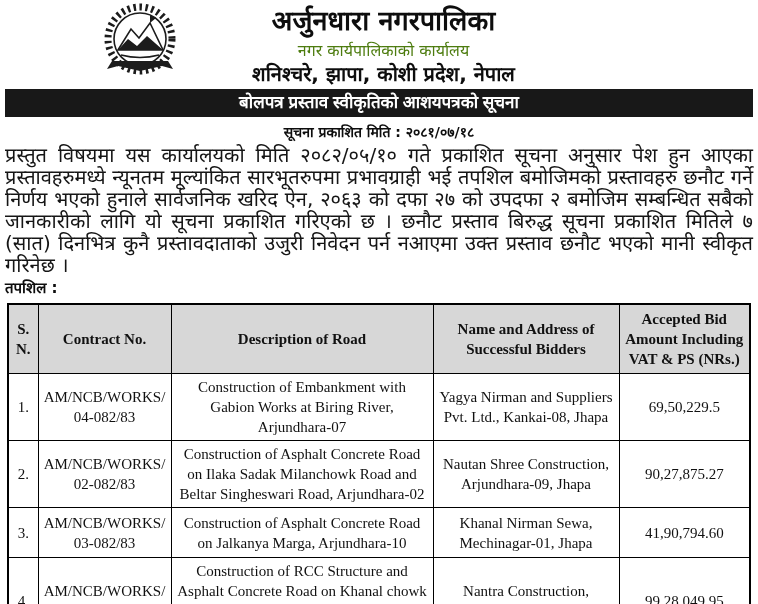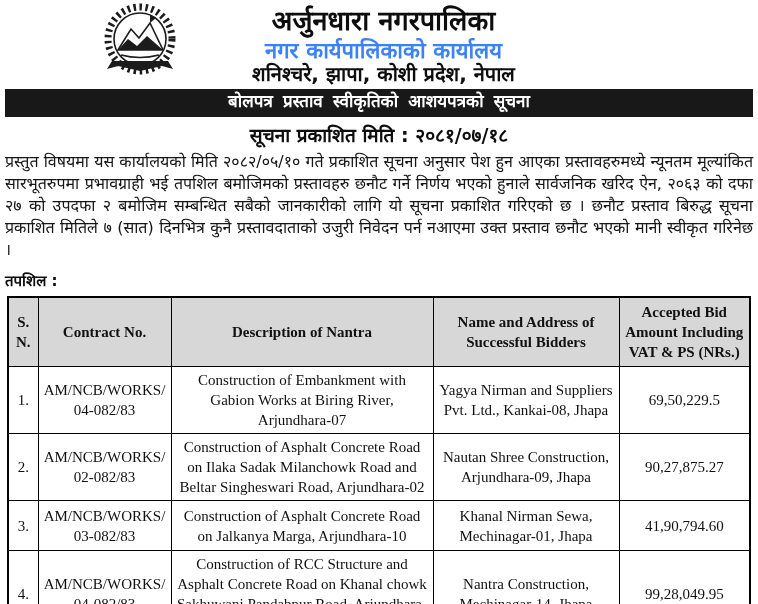--- a/index.html
+++ b/index.html
@@ -13,47 +13,47 @@
   }
   
   .header{position:relative;padding-top:5px;text-align:center;padding-left:9px;}
   .emblem{position:absolute;left:95px;top:3px;width:90px;height:78px;}
   .hdr-line1{
     font-family:"DejaVu Sans","Liberation Sans",sans-serif;
     font-weight:bold;font-size:27px;line-height:32px;color:#0d0d0d;
   }
   .hdr-line2{
     font-family:"DejaVu Sans","Liberation Sans",sans-serif;
-    font-weight:bold;font-size:22px;line-height:27px;color:#3b82f6;
+    font-weight:normal;font-size:16px;line-height:27px;color:#4d7c0f;
   }
   .hdr-line3{
     font-family:"DejaVu Sans","Liberation Sans",sans-serif;
     font-weight:bold;font-size:20px;line-height:20px;color:#0d0d0d;
   }
   
   .banner{
     margin:5px 5px 0 5px;height:28px;
     background:#181818;color:#ffffff;
-    font-family:Liberation Mono, monospace;
+    font-family:Liberation Sans, sans-serif;
     font-weight:bold;font-size:17px;line-height:28px;text-align:center;
   }
   
   .pubdate{
     margin-top:5px;text-align:center;
     font-family:"DejaVu Sans","Liberation Sans",sans-serif;
-    font-weight:bold;font-size:19px;color:#0d0d0d;
+    font-weight:bold;font-size:14px;color:#0d0d0d;
   }
   
   .para{
     margin:3px 5px 0 5px;
     font-family:"DejaVu Sans","Liberation Sans",sans-serif;
-    font-size:16px;line-height:22px;text-align:justify;color:#151515;
+    font-size:20px;line-height:22px;text-align:justify;color:#151515;
   }
   .tapasil{
-    margin:9px 5px 0 5px;
+    margin:1px 5px 0 5px;
     font-family:"DejaVu Sans","Liberation Sans",sans-serif;
     font-weight:bold;font-size:15px;color:#0d0d0d;
   }
   
   table.results{
     margin:6px 0 0 7px;
     width:742px;
     border-collapse:collapse;
     table-layout:fixed;
     border:2px solid #000;
@@ -128,21 +128,21 @@
       <col class="c-sn">
         <col class="c-contract">
         <col class="c-desc">
         <col class="c-bidder">
         <col class="c-amount">
     </colgroup>
     <thead>
       <tr>
           <th>S. N.</th>
           <th>Contract No.</th>
-          <th>Description of Nantra</th>
+          <th>Description of Road</th>
           <th>Name and Address of Successful Bidders</th>
           <th>Accepted Bid Amount Including VAT &amp; PS (NRs.)</th>
         </tr>
     </thead>
     <tbody>
         <tr>
           <td>1.</td>
           <td>AM/NCB/WORKS/04-082/83</td>
           <td>Construction of Embankment with Gabion Works at Biring River, Arjundhara-07</td>
           <td>Yagya Nirman and Suppliers Pvt. Ltd., Kankai-08, Jhapa</td>

